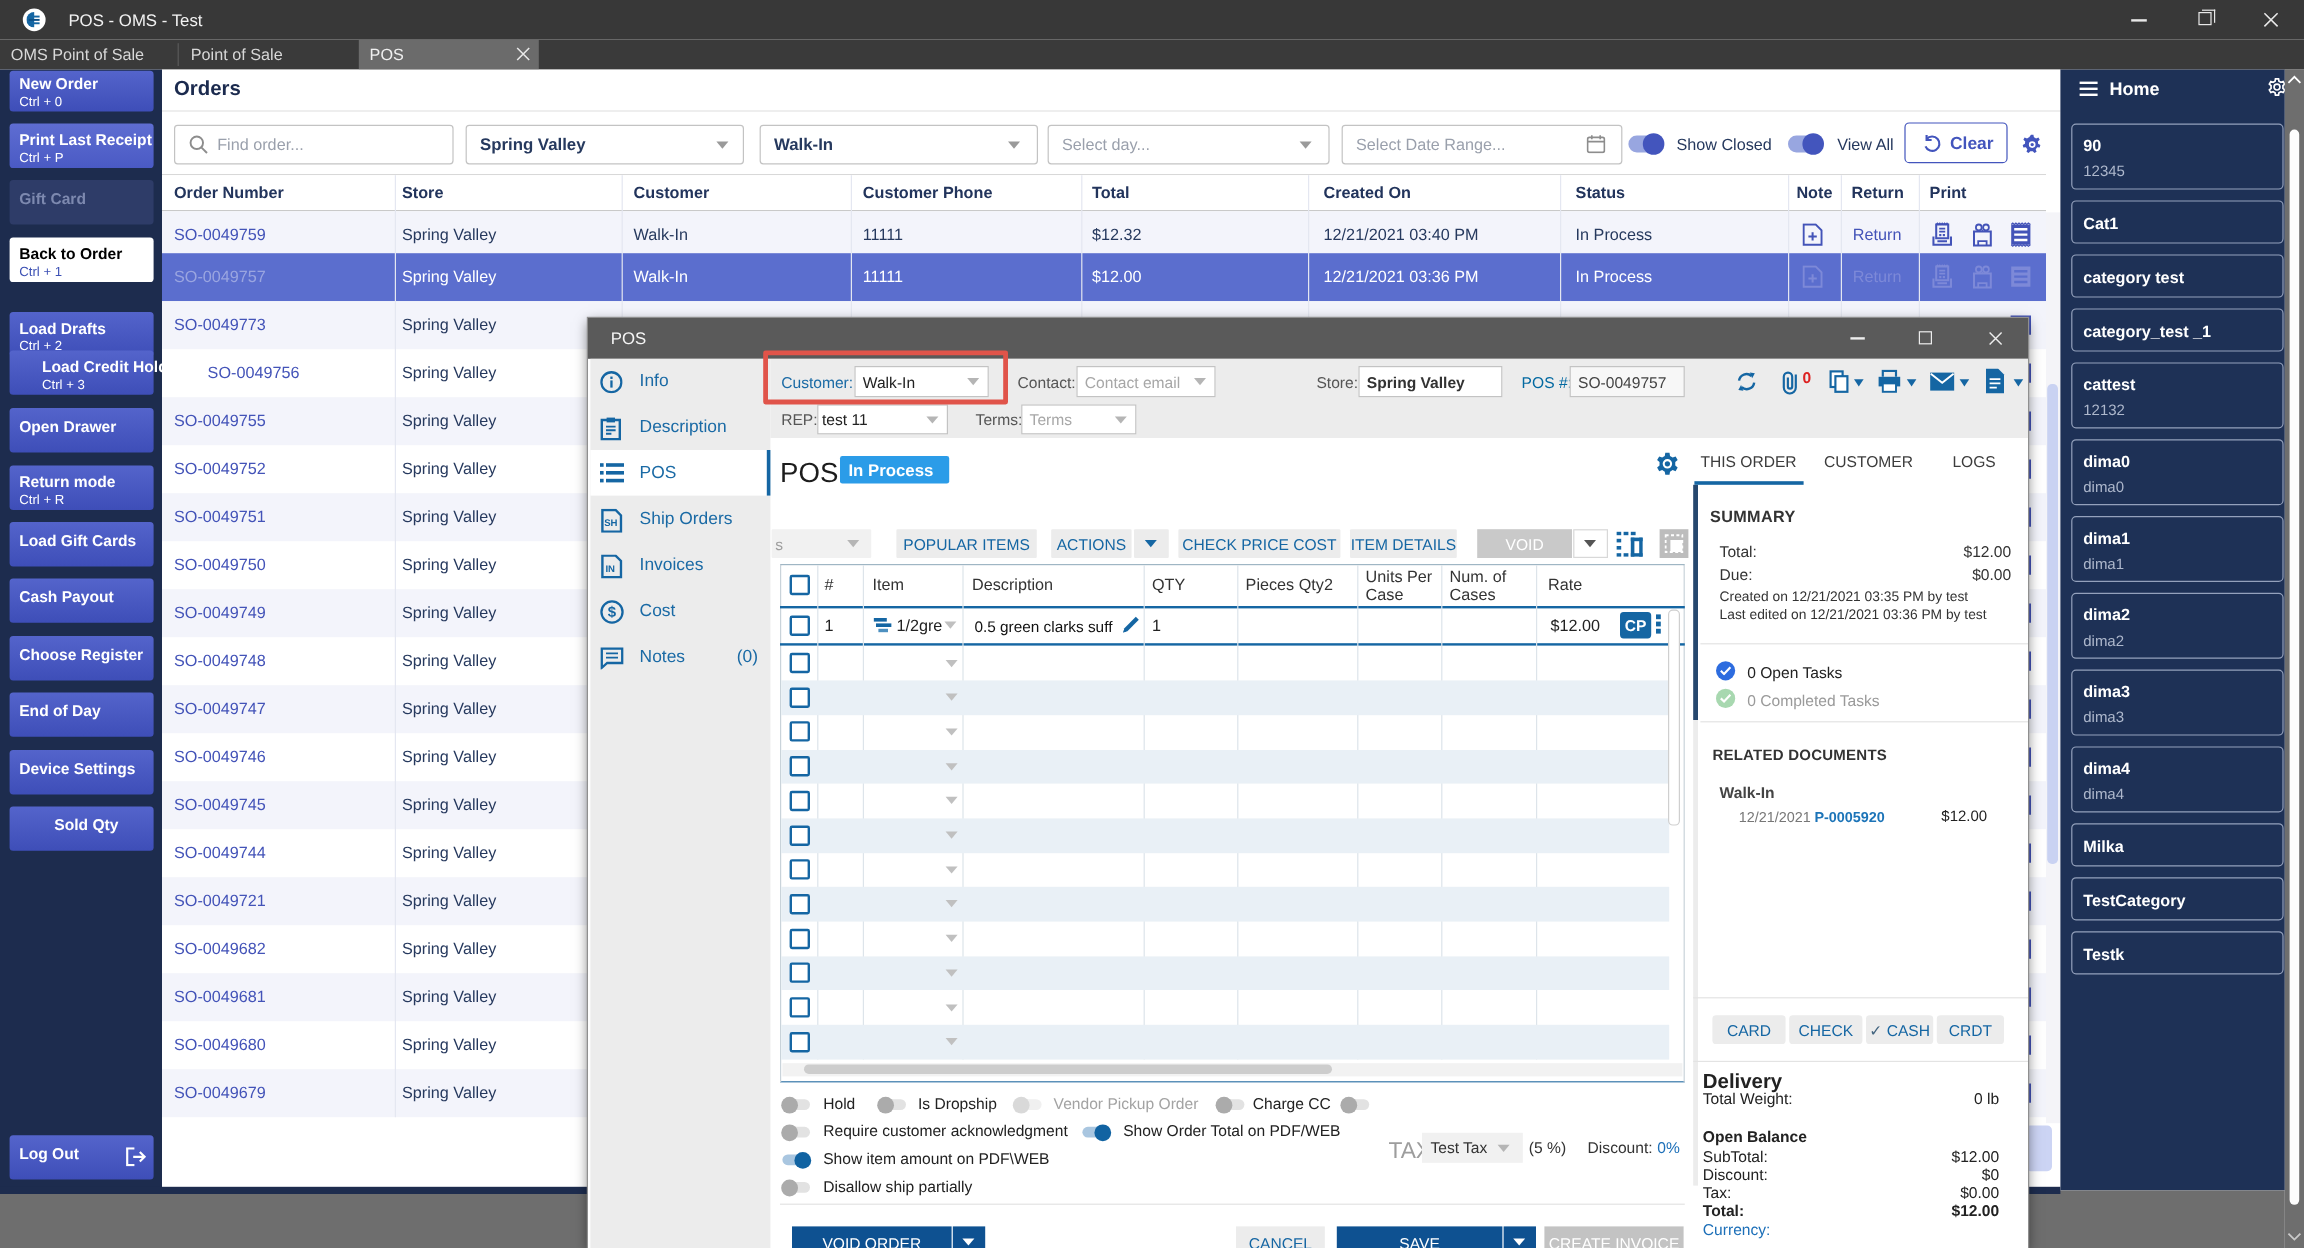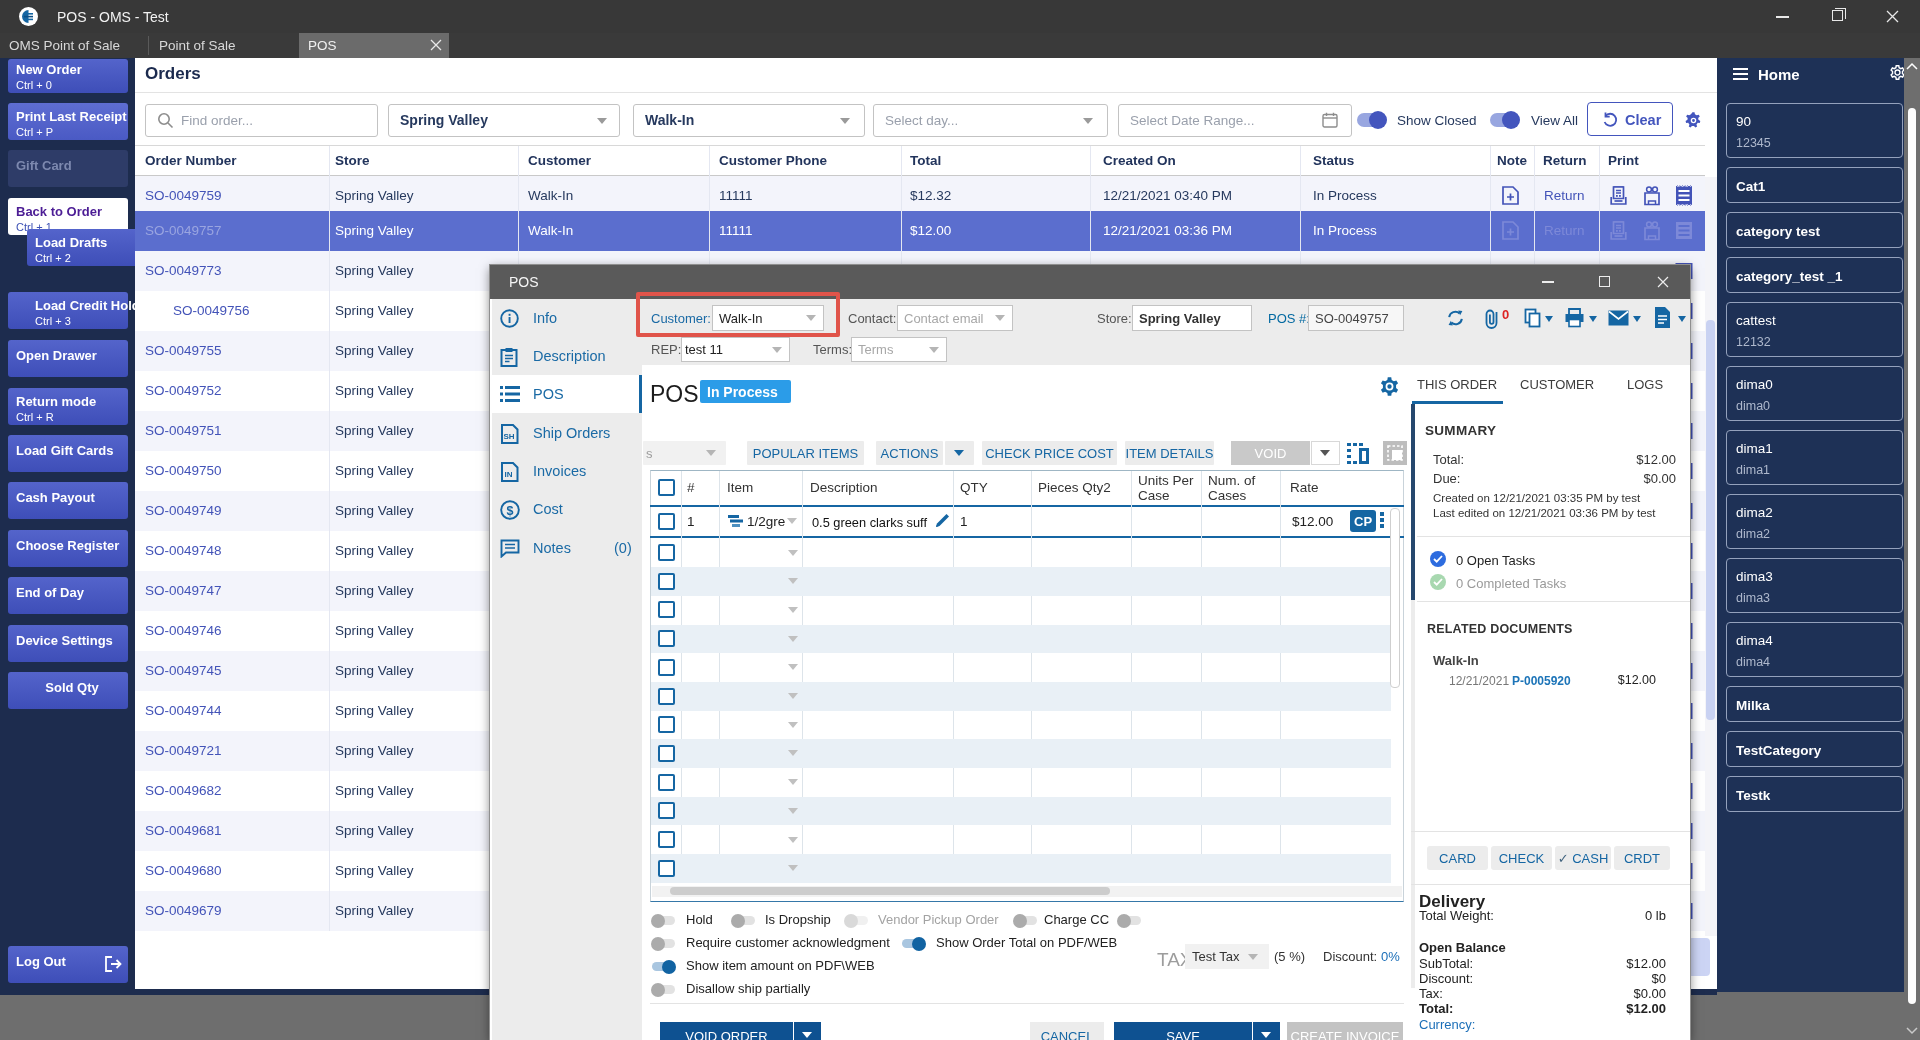--- a/index.html
+++ b/index.html
@@ -57,24 +57,24 @@
     <div class="t2">Ctrl + 0</div>
   </div>
 <div class="abs btnblue" style="top:103px;height:37px;background:linear-gradient(180deg,#5e6dd2,#4a5ac4);">
     <div class="t1">Print Last Receipt</div>
     <div class="t2">Ctrl + P</div>
   </div>
 <div class="abs btnblue" style="top:150px;height:37px;background:#2e3c68;">
     <div class="btn1line" style="color:#7d89af;">Gift Card</div>
   </div>
 <div class="abs btnblue" style="top:198px;height:37px;background:#fff;">
-    <div class="t1" style="color:#4c1d95;">Back to Order</div>
+    <div class="t1" style="color:#000000;">Back to Order</div>
     <div class="t2" style="color:#3c50b4;">Ctrl + 1</div>
   </div>
-<div class="abs btnblue" style="top:229px;height:37px;margin-left:19px;">
+<div class="abs btnblue" style="top:260px;height:37px;">
     <div class="t1">Load Drafts</div>
     <div class="t2">Ctrl + 2</div>
   </div>
 <div class="abs btnblue" style="top:292px;height:37px;padding-left:19px;">
     <div class="t1">Load Credit Hold</div>
     <div class="t2">Ctrl + 3</div>
   </div>
 <div class="abs btnblue" style="top:340px;height:37px;">
     <div class="btn1line">Open Drawer</div>
   </div>
@@ -393,21 +393,21 @@
 <div class="abs" style="left:1688px;top:938px;width:22px;height:38px;background:#ccd4f4;border-radius:4px;"></div>
 
 <div class="abs" style="left:1717px;top:58px;width:187px;height:934px;background:#1e3156;" id="rightbar"></div>
 <div class="abs" style="left:1733px;top:68px;width:15px;height:2.2px;background:#fff;box-shadow:0 5px 0 #fff, 0 10px 0 #fff;"></div>
 <div class="abs" style="left:1758px;top:66px;color:#fff;font-size:15px;font-weight:700;">Home</div>
 <svg class="abs" style="left:1889px;top:64px;" width="17" height="17" viewBox="0 0 24 24">
     <path fill="none" stroke="#fff" stroke-width="2" d="M12 8.5 A3.5 3.5 0 1 0 12 15.5 A3.5 3.5 0 1 0 12 8.5 M10.2 2.5 L13.8 2.5 L14.3 5.2 L16.6 6.5 L19.2 5.6 L21 8.7 L19 10.5 L19 13.5 L21 15.3 L19.2 18.4 L16.6 17.5 L14.3 18.8 L13.8 21.5 L10.2 21.5 L9.7 18.8 L7.4 17.5 L4.8 18.4 L3 15.3 L5 13.5 L5 10.5 L3 8.7 L4.8 5.6 L7.4 6.5 L9.7 5.2 Z"></path>
   </svg>
 <style>
 .rcard { position:absolute; left:1726px; width:177px; border:1px solid #94a1bc; border-radius:4px; }
-.rcard .c1 { position:absolute; left:9px; top:10px; font-size:13.5px; font-weight:400; color:#fff; }
+.rcard .c1 { position:absolute; left:9px; top:10px; font-size:13.5px; font-weight:700; color:#fff; }
 .rcard .c1s { position:absolute; left:9px; top:11px; font-size:13.5px; font-weight:700; color:#fff; }
 .rcard .c2 { position:absolute; left:9px; top:32px; font-size:12.5px; color:#aeb8cc; }
 </style>
 <div class="abs rcard" style="top:103px;height:55px;">
     <div class="c1">90</div>
     <div class="c2">12345</div>
   </div>
 <div class="abs rcard" style="top:167px;height:36px;">
     <div class="c1s">Cat1</div>
   </div>

